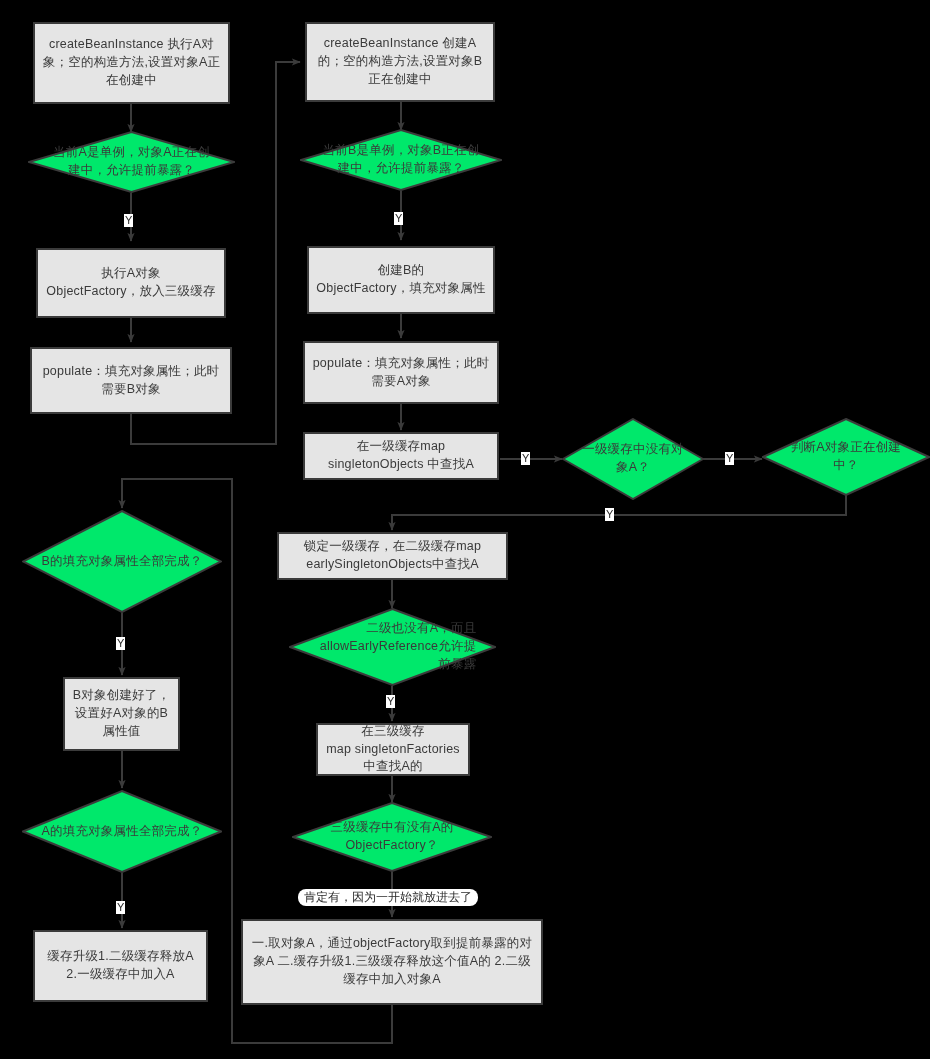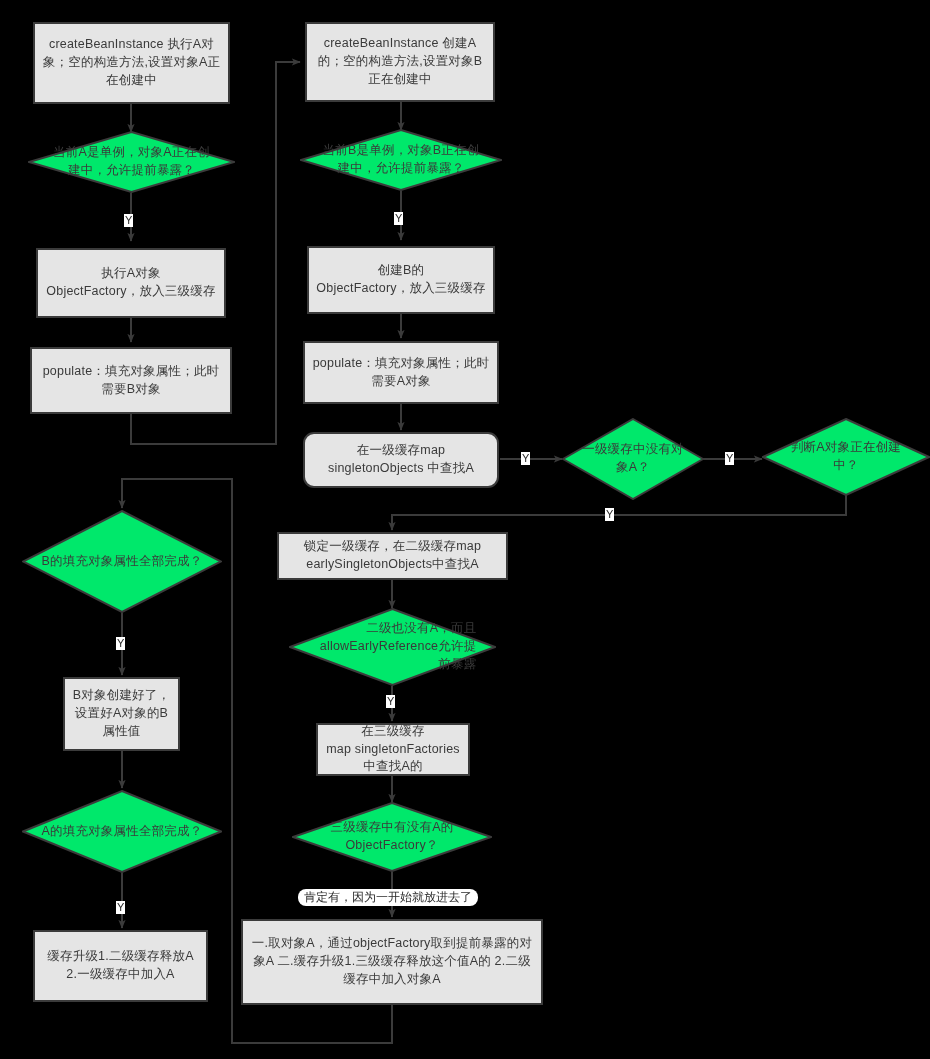--- a/index.html
+++ b/index.html
@@ -137,28 +137,28 @@
 
   <div class="node diamond" style="left:300px; top:129px; width:202px; height:62px;">
     <svg class="dia-shape" viewBox="0 0 202 62" preserveAspectRatio="none">
       <polygon points="101,1 201,31 101,61 1,31" fill="#00e86b" stroke="#3b3b3b" stroke-width="2"></polygon>
     </svg>
     <span class="dia-text">当前B是单例，对象B正在创建中，允许提前暴露？</span>
   </div>
 
   <div class="node box" style="left:307px; top:246px; width:188px; height:68px;">
     <span>创建B的
-ObjectFactory，放入三级缓存</span>
+ObjectFactory，填充对象属性</span>
   </div>
 
   <div class="node box" style="left:303px; top:341px; width:196px; height:63px;">
     <span>populate：填充对象属性；此时需要A对象</span>
   </div>
 
-  <div class="node box" style="left:303px; top:432px; width:196px; height:56px;border-radius:11px;">
+  <div class="node box" style="left:303px; top:432px; width:196px; height:48px;">
     <span>在一级缓存map singletonObjects 中查找A</span>
   </div>
 
   <div class="node diamond" style="left:562px; top:418px; width:142px; height:82px;">
     <svg class="dia-shape" viewBox="0 0 142 82" preserveAspectRatio="none">
       <polygon points="71,1 141,41 71,81 1,41" fill="#00e86b" stroke="#3b3b3b" stroke-width="2"></polygon>
     </svg>
     <span class="dia-text">一级缓存中没有对象A？</span>
   </div>
 

